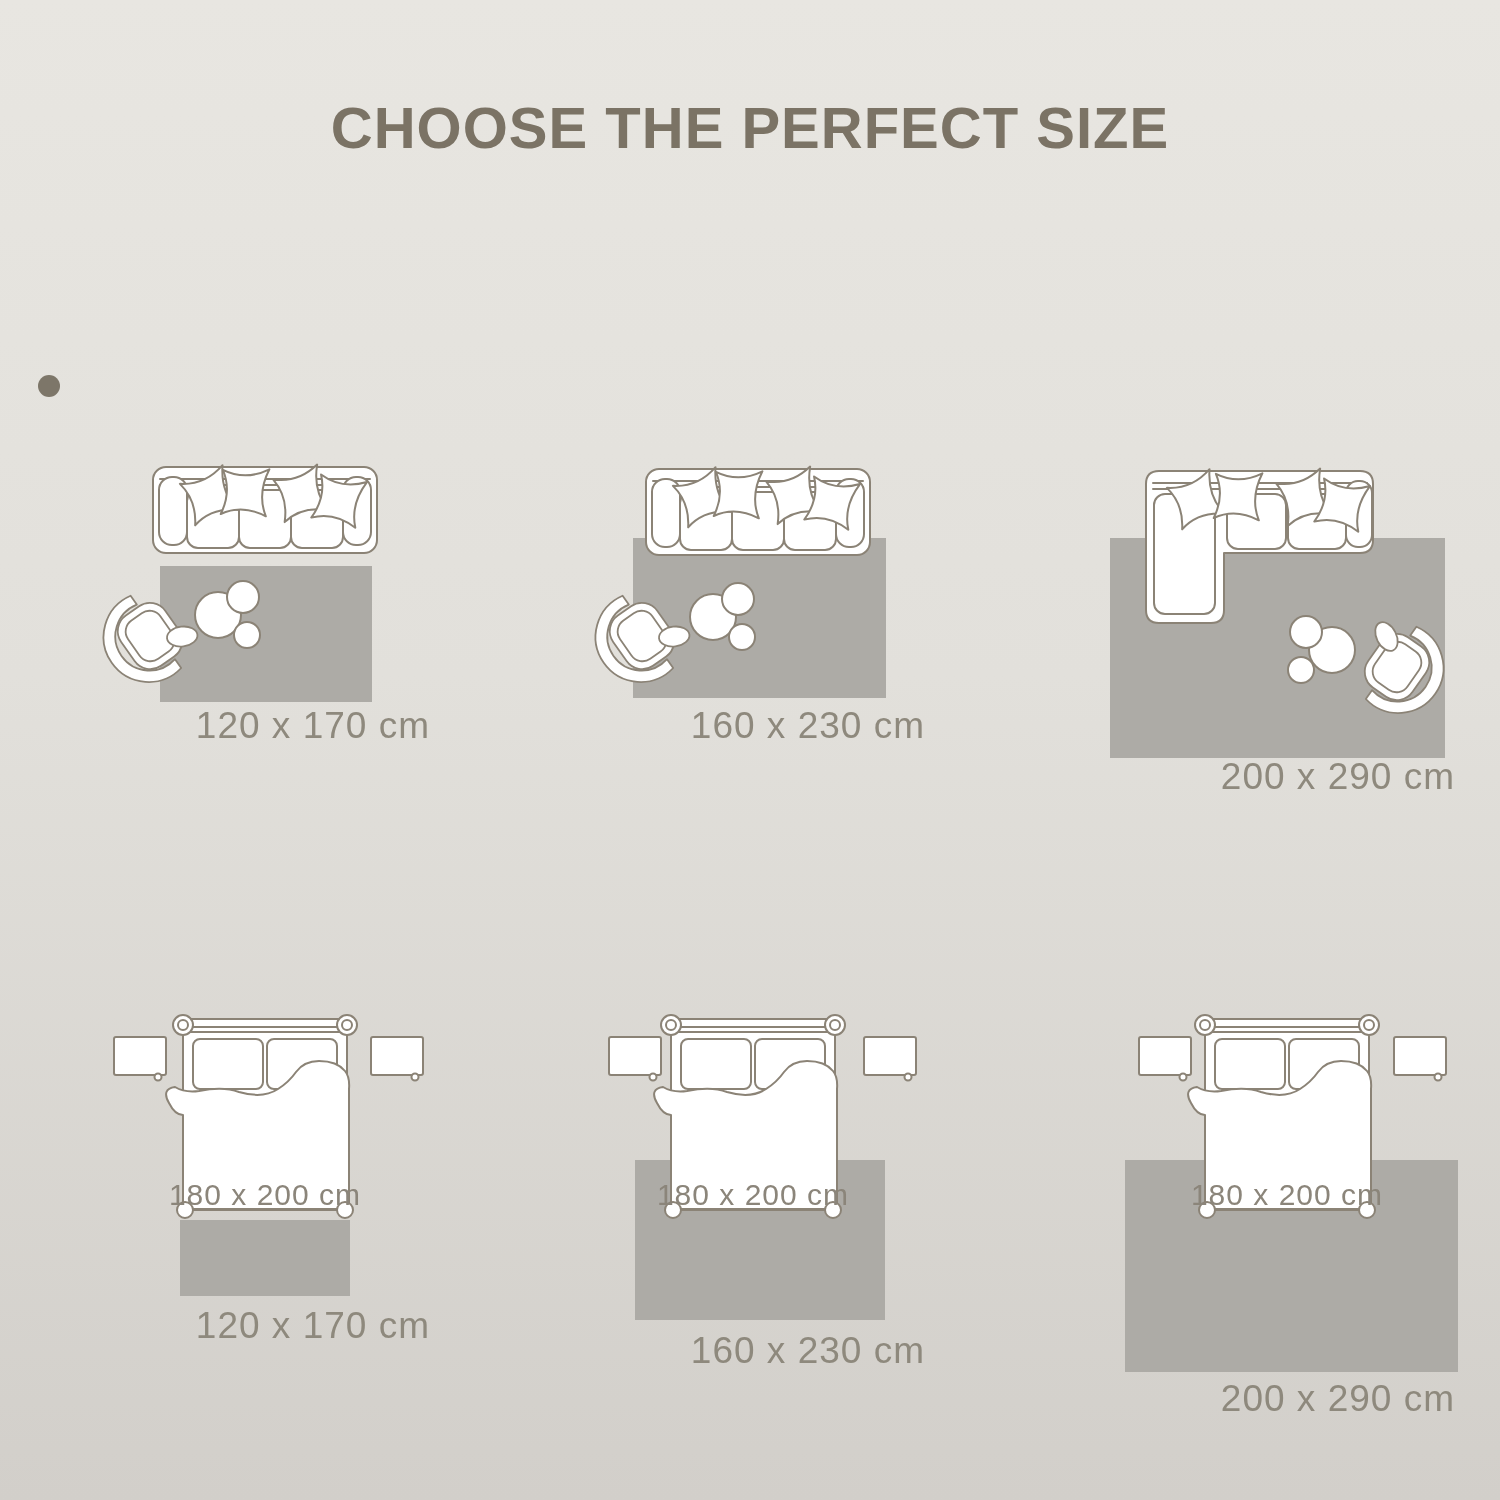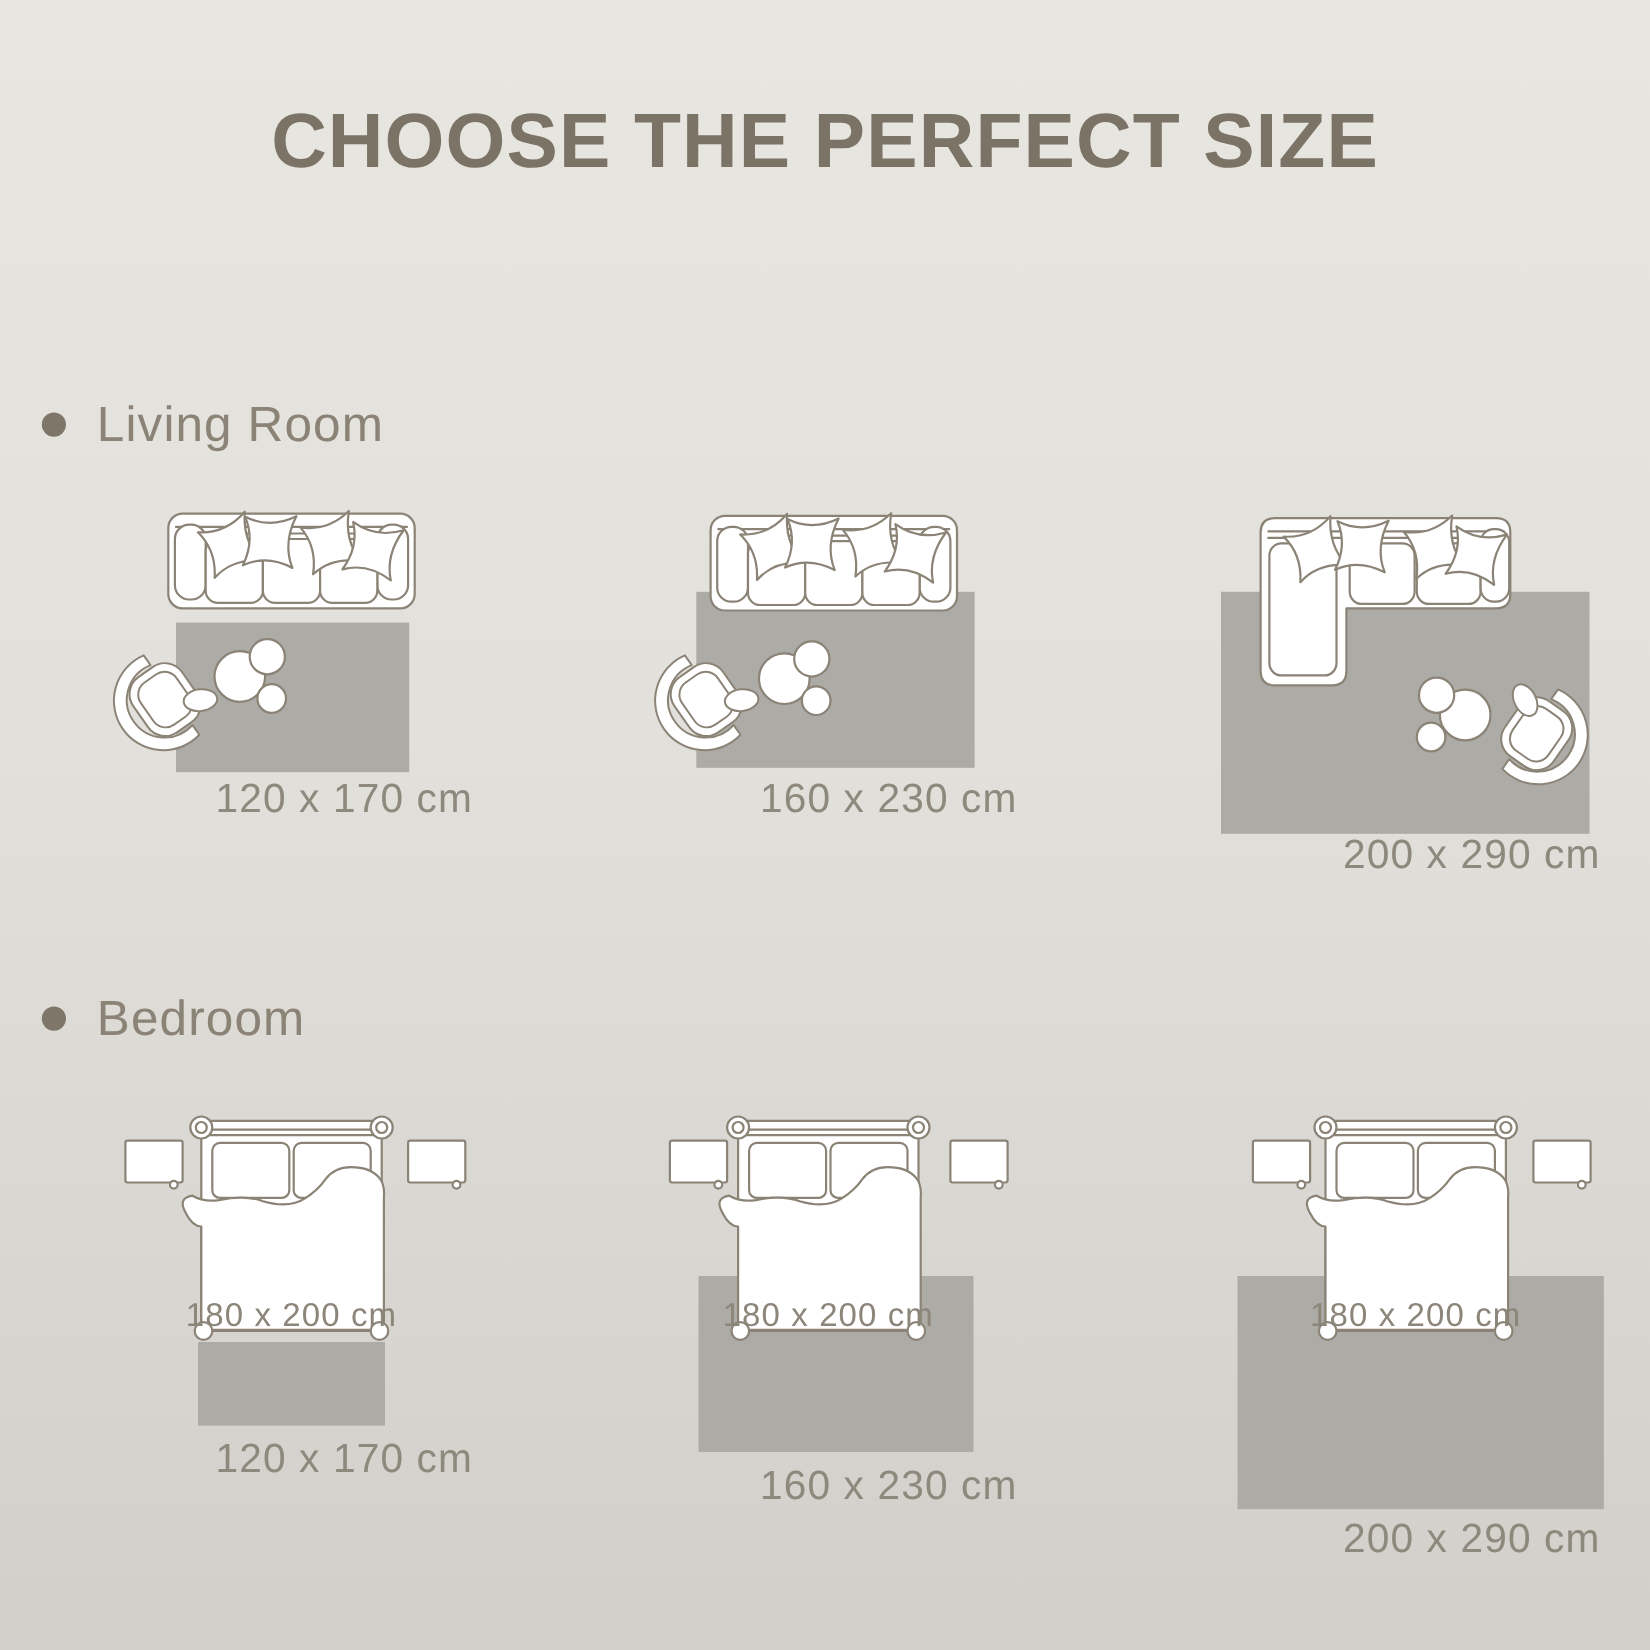--- a/index.html
+++ b/index.html
@@ -2,21 +2,21 @@
 <html><head>
 <meta charset="utf-8">
 <style>
   html,body{margin:0;padding:0;}
   .canvas{
     position:relative;width:1500px;height:1500px;overflow:hidden;
     background:linear-gradient(180deg,#e8e6e1 0%,#e2e0db 45%,#d2cfca 100%);
     font-family:"Liberation Sans",sans-serif;
   }
   .title{position:absolute;top:76px;left:0;width:100%;text-align:center;
-    font-size:70px;font-weight:700;color:#7b7365;letter-spacing:1px;line-height:104px;}
+    font-size:58px;font-weight:700;color:#7b7365;letter-spacing:1px;line-height:104px;}
   .section-header{position:absolute;display:flex;align-items:center;height:56px;}
   .bullet{width:22px;height:22px;border-radius:50%;background:#7d7669;margin-right:28px;flex:0 0 auto;}
   .section-label{font-size:45px;font-weight:300;color:#8a8376;letter-spacing:1px;}
   .hdr-living{left:38px;top:358px;}
   .hdr-bedroom{left:38px;top:898px;}
   .fig{position:absolute;}
   .caption{position:absolute;text-align:right;font-size:37px;font-weight:300;
     color:#8e897d;letter-spacing:1px;}
   .c1{left:100px;top:705px;width:330px;}
   .c2{left:595px;top:705px;width:330px;}
@@ -89,21 +89,20 @@
       </g>
     </defs>
   </svg>
 
   <div class="title">
     <div>CHOOSE THE PERFECT SIZE</div>
   </div>
 
   <div class="section-header hdr-living">
     <span class="bullet"></span>
-    <span class="section-label">Living Room</span>
   </div>
 
   <svg class="fig" style="left:100px;top:455px" width="320" height="250">
     <rect class="rug" x="60" y="111" width="212" height="136"></rect>
     <use href="#s3" transform="translate(52,11)"></use>
     <g transform="translate(118,160)">
       <circle class="o" r="23"></circle>
         <circle class="o" cx="25" cy="-18" r="16"></circle>
         <circle class="o" cx="29" cy="20" r="13"></circle>
     </g>
@@ -134,24 +133,20 @@
       <circle class="o" r="23"></circle>
         <circle class="o" cx="-26" cy="-18" r="16"></circle>
         <circle class="o" cx="-31" cy="20" r="13"></circle>
     </g>
     <g transform="translate(317,212) rotate(-145) scale(0.9)">
       <use href="#chair"></use>
     </g>
   </svg>
   <div class="caption c3">200 x 290 cm</div>
 
-  <div class="section-header hdr-bedroom">
-    <span class="bullet"></span>
-    <span class="section-label">Bedroom</span>
-  </div>
 
   <svg class="fig" style="left:80px;top:1005px" width="370" height="300">
     <use href="#ns" transform="translate(33,31)"></use>
     <use href="#ns" transform="translate(290,31)"></use>
     <rect class="rug" x="100" y="215" width="170" height="76"></rect>
     <use href="#bed" transform="translate(95,10)"></use>
     <text class="bedlabel" x="185" y="200">180 x 200 cm</text>
   </svg>
   <div class="caption c4">120 x 170 cm</div>
 

